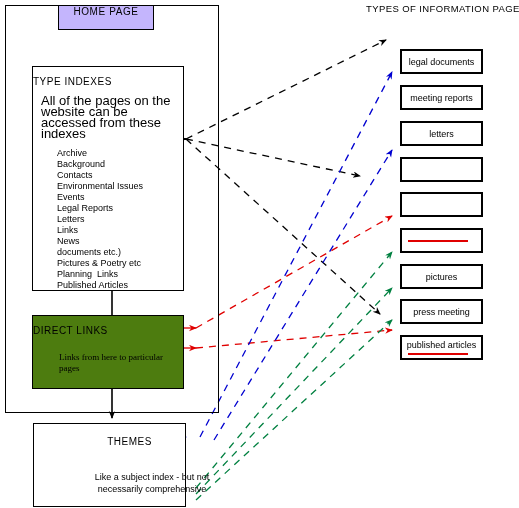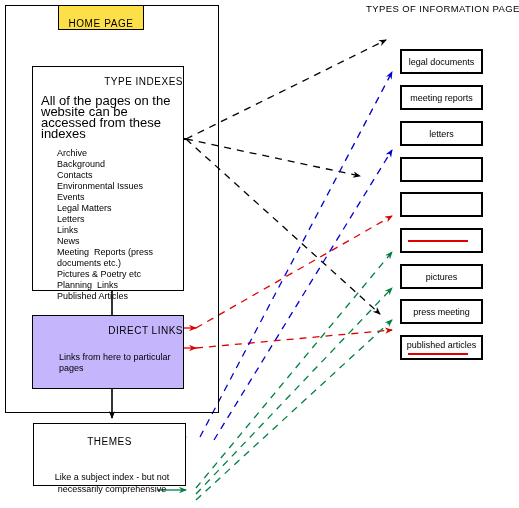--- a/index.html
+++ b/index.html
@@ -29,47 +29,48 @@
   }
   .outer-container {
     position: absolute;
     left: 5px; top: 5px;
     width: 214px; height: 408px;
     border: 1px solid #000000;
     box-sizing: border-box;
     background: transparent;
   }
   .home-page {
-    left: 58px; top: 5px; width: 86px; height: 25px;
-    border: 1px solid #000000;
-    background: #fde047;
-    display: flex; align-items: flex-end; justify-content: center;
+    left: 58px; top: 5px; width: 96px; height: 25px;
+    border: 1px solid #000000;
+    background: #c4b5fd;
+    display: flex; align-items: flex-start; justify-content: center;
   }
   .home-page-label {
     font-size: 10px;
     letter-spacing: 0.6px;
     color: #000;
   }
   .type-indexes {
     left: 32px; top: 66px; width: 152px; height: 225px;
     border: 1px solid #000000;
     background: #ffffff;
   }
   .direct-links {
     left: 32px; top: 315px; width: 152px; height: 74px;
     border: 1px solid #000000;
-    background: #c4b5fd;
+    background: #4d7c0f;
   }
   .themes {
-    left: 33px; top: 423px; width: 153px; height: 63px;
-    border: 1px solid #000000;
-    background: #ffffff;
+    left: 33px; top: 423px; width: 153px; height: 84px;
+    border: 1px solid #000000;
+    background: #ffffff;
+    padding-left: 40px;
   }
   .panel-title {
-    text-align: right;
+    text-align: left;
     font-size: 10px;
     letter-spacing: 0.5px;
     margin-top: 9px;
     color: #000;
   }
   .panel-para {
     font-size: 13px;
     line-height: 11px;
     margin: 8px 0 0 8px;
     width: 132px;
@@ -80,20 +81,21 @@
     font-size: 9px;
     line-height: 11px;
     color: #000;
   }
   .index-list div { white-space: pre; }
   .dl-para {
     font-size: 9px;
     line-height: 11px;
     margin: 16px 0 0 26px;
     color: #000;
+    font-family: Liberation Serif, serif;
   }
   .themes-title {
     text-align: center;
     font-size: 10px;
     letter-spacing: 0.5px;
     margin-top: 12px;
     color: #000;
   }
   .themes-para {
     font-size: 9px;
@@ -199,25 +201,24 @@
 
   <div class="box type-indexes">
     <div class="panel-title">TYPE INDEXES</div>
     <div class="panel-para">All of the pages on the website can be accessed from these indexes</div>
     <div class="index-list">
       <div>Archive</div>
       <div>Background</div>
       <div>Contacts</div>
       <div>Environmental Issues</div>
       <div>Events</div>
-      <div>Legal Matters</div>
+      <div>Legal Reports</div>
       <div>Letters</div>
       <div>Links</div>
       <div>News</div>
-      <div>Meeting  Reports (press</div>
       <div>documents etc.)</div>
       <div>Pictures &amp; Poetry etc</div>
       <div>Planning  Links</div>
       <div>Published Articles</div>
     </div>
   </div>
 
   <div class="box direct-links">
     <div class="panel-title">DIRECT LINKS</div>
     <div class="dl-para">Links from  here to particular pages</div>

